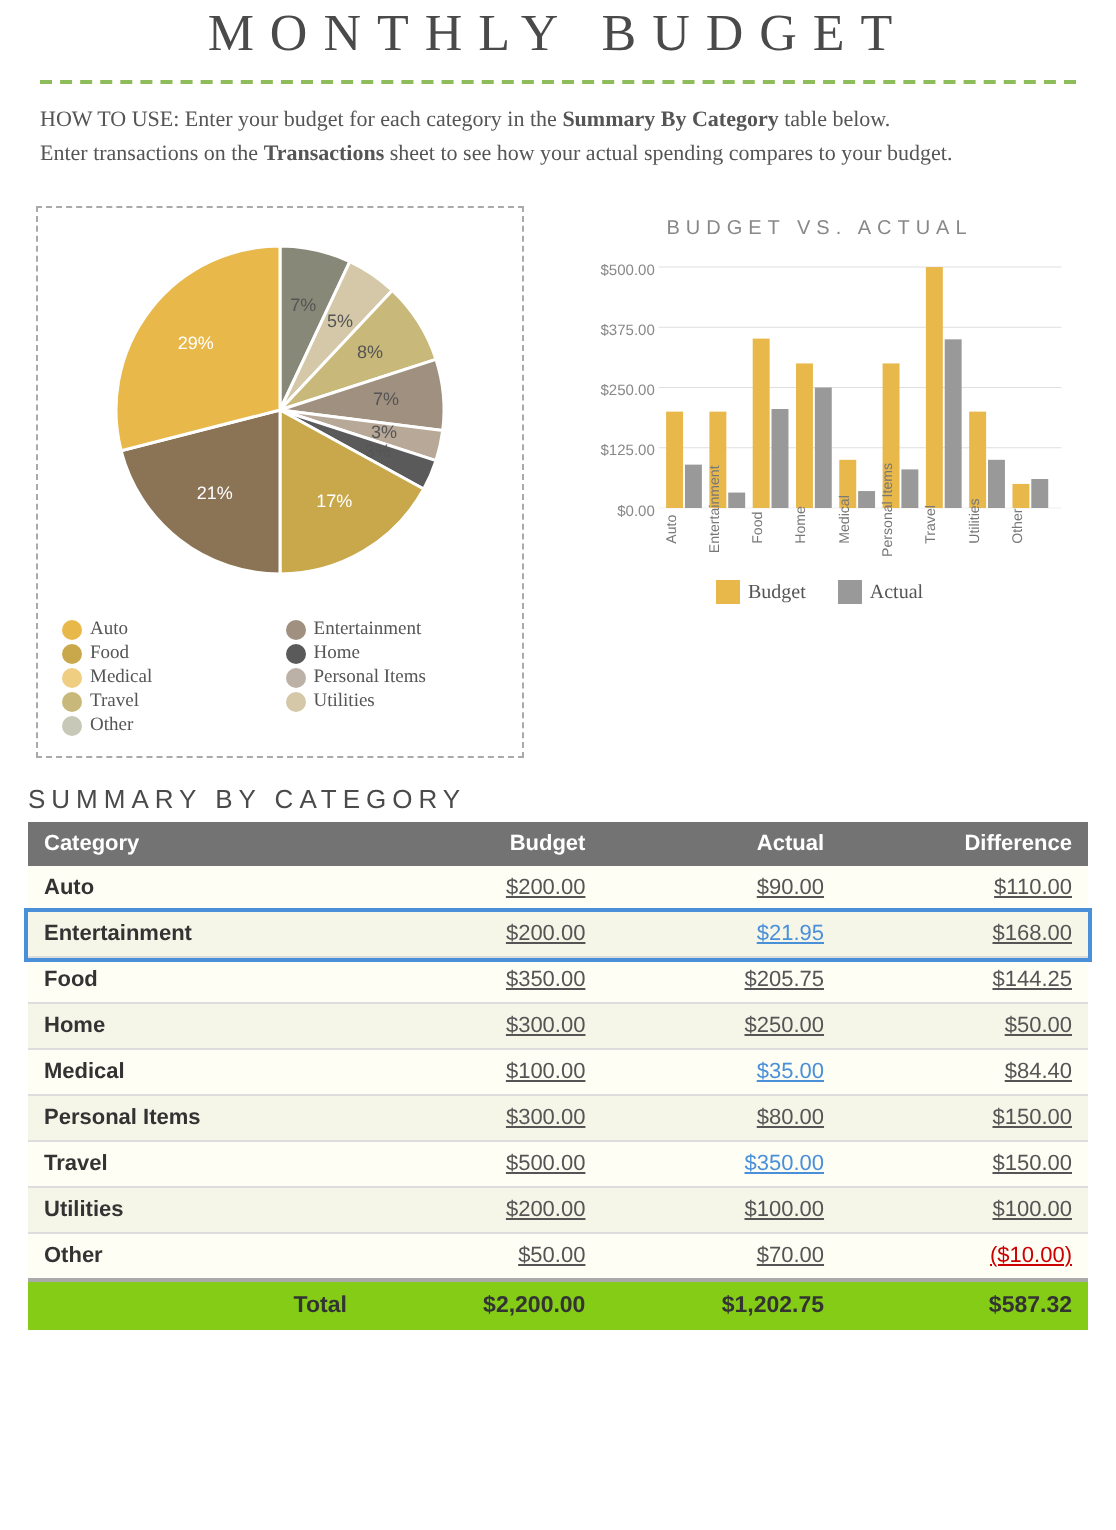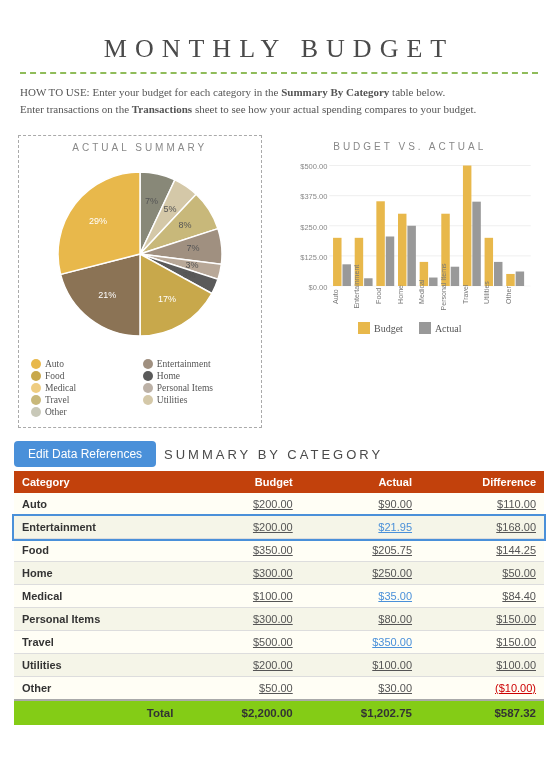--- a/index.html
+++ b/index.html
@@ -12,21 +12,21 @@
       color: #333;
     }
 
     
     .page-title {
       text-align: center;
       letter-spacing: 8px;
       font-size: 26px;
       font-weight: normal;
       color: #4a4a4a;
-      padding: 34px 0 8px;
+      padding: 2px 0 8px;
       border-bottom: 2px dashed #8fbc5a;
       margin: 0 20px 0;
       font-family: 'Palatino Linotype', Palatino, serif;
     }
 
     .how-to-use {
       font-size: 11px;
       color: #555;
       padding: 10px 20px 8px;
       line-height: 1.5;
@@ -146,21 +146,21 @@
       font-weight: normal;
     }
 
     table {
       width: 100%;
       border-collapse: collapse;
       margin-top: 4px;
       font-size: 11.5px;
     }
     thead tr {
-      background: #c2410c;
+      background: #737373;
       color: white;
     }
     thead td {
       padding: 5px 8px;
       font-weight: bold;
       font-family: Arial, sans-serif;
       font-size: 11px;
     }
     thead td:first-child { text-align: left; }
     thead td:not(:first-child) { text-align: right; }
@@ -201,21 +201,20 @@
 <h1 class="page-title">MONTHLY BUDGET</h1>
 
 <div class="how-to-use">
   <span>HOW TO USE: Enter your budget for each category in the </span><strong>Summary By Category</strong><span> table below.</span><br>
   <span>Enter transactions on the </span><strong>Transactions</strong><span> sheet to see how your actual spending compares to your budget.</span>
 </div>
 
 <div class="charts-row">
 
   <div class="actual-summary">
-    <div class="chart-title">ACTUAL SUMMARY</div>
     <div class="pie-container">
       <svg width="190" height="190" viewBox="0 0 190 190">
           <path d="M95,95 L95,13 A82,82 0 0,1 129.91390190833596,20.804181697786404 Z" fill="#888878" stroke="white" stroke-width="1.5"></path>
           <text x="106.62703476643573" y="42.983636588664766" text-anchor="middle" dominant-baseline="middle" font-size="9" fill="#555" font-family="Arial">7%</text>
           <path d="M95,95 L129.91390190833596,20.804181697786404 A82,82 0 0,1 151.1328626861525,35.22457255144427 Z" fill="#d4c8a8" stroke="white" stroke-width="1.5"></path>
           <text x="124.95904403951857" y="50.91660539116586" text-anchor="middle" dominant-baseline="middle" font-size="9" fill="#555" font-family="Arial">5%</text>
           <path d="M95,95 L151.1328626861525,35.22457255144427 A82,82 0 0,1 172.9866343362026,69.66060646125433 Z" fill="#c8b87a" stroke="white" stroke-width="1.5"></path>
           <text x="140.0026784292574" y="66.44043182761949" text-anchor="middle" dominant-baseline="middle" font-size="9" fill="#555" font-family="Arial">8%</text>
           <path d="M95,95 L172.9866343362026,69.66060646125433 A82,82 0 0,1 176.35340550778716,105.27732515227297 Z" fill="#a09080" stroke="white" stroke-width="1.5"></path>
           <text x="148.06345271334416" y="89.9840269001232" text-anchor="middle" dominant-baseline="middle" font-size="9" fill="#555" font-family="Arial">7%</text>
@@ -335,21 +334,20 @@
       <div class="bar-legend-item">
         <div class="bar-legend-box" style="background:#999;"></div>
         <span>Actual</span>
       </div>
     </div>
   </div>
 </div>
 
 <div class="table-section">
   <div class="table-header-row">
-    <button class="edit-btn">Edit Data References</button>
     <span class="summary-title">SUMMARY BY CATEGORY</span>
   </div>
 
   <table>
     <thead>
       <tr>
         <td>Category</td>
         <td>Budget</td>
         <td>Actual</td>
         <td>Difference</td>
@@ -400,21 +398,21 @@
         </tr>
         <tr>
           <td>Utilities</td>
           <td>$200.00</td>
           <td>$100.00</td>
           <td>$100.00</td>
         </tr>
         <tr>
           <td>Other</td>
           <td>$50.00</td>
-          <td>$30.00</td>
+          <td>$70.00</td>
           <td class="negative">($10.00)</td>
         </tr>
       </tbody>
     <tfoot>
       <tr>
         <td>Total</td>
         <td>$2,200.00</td>
         <td>$1,202.75</td>
         <td>$587.32</td>
       </tr>

